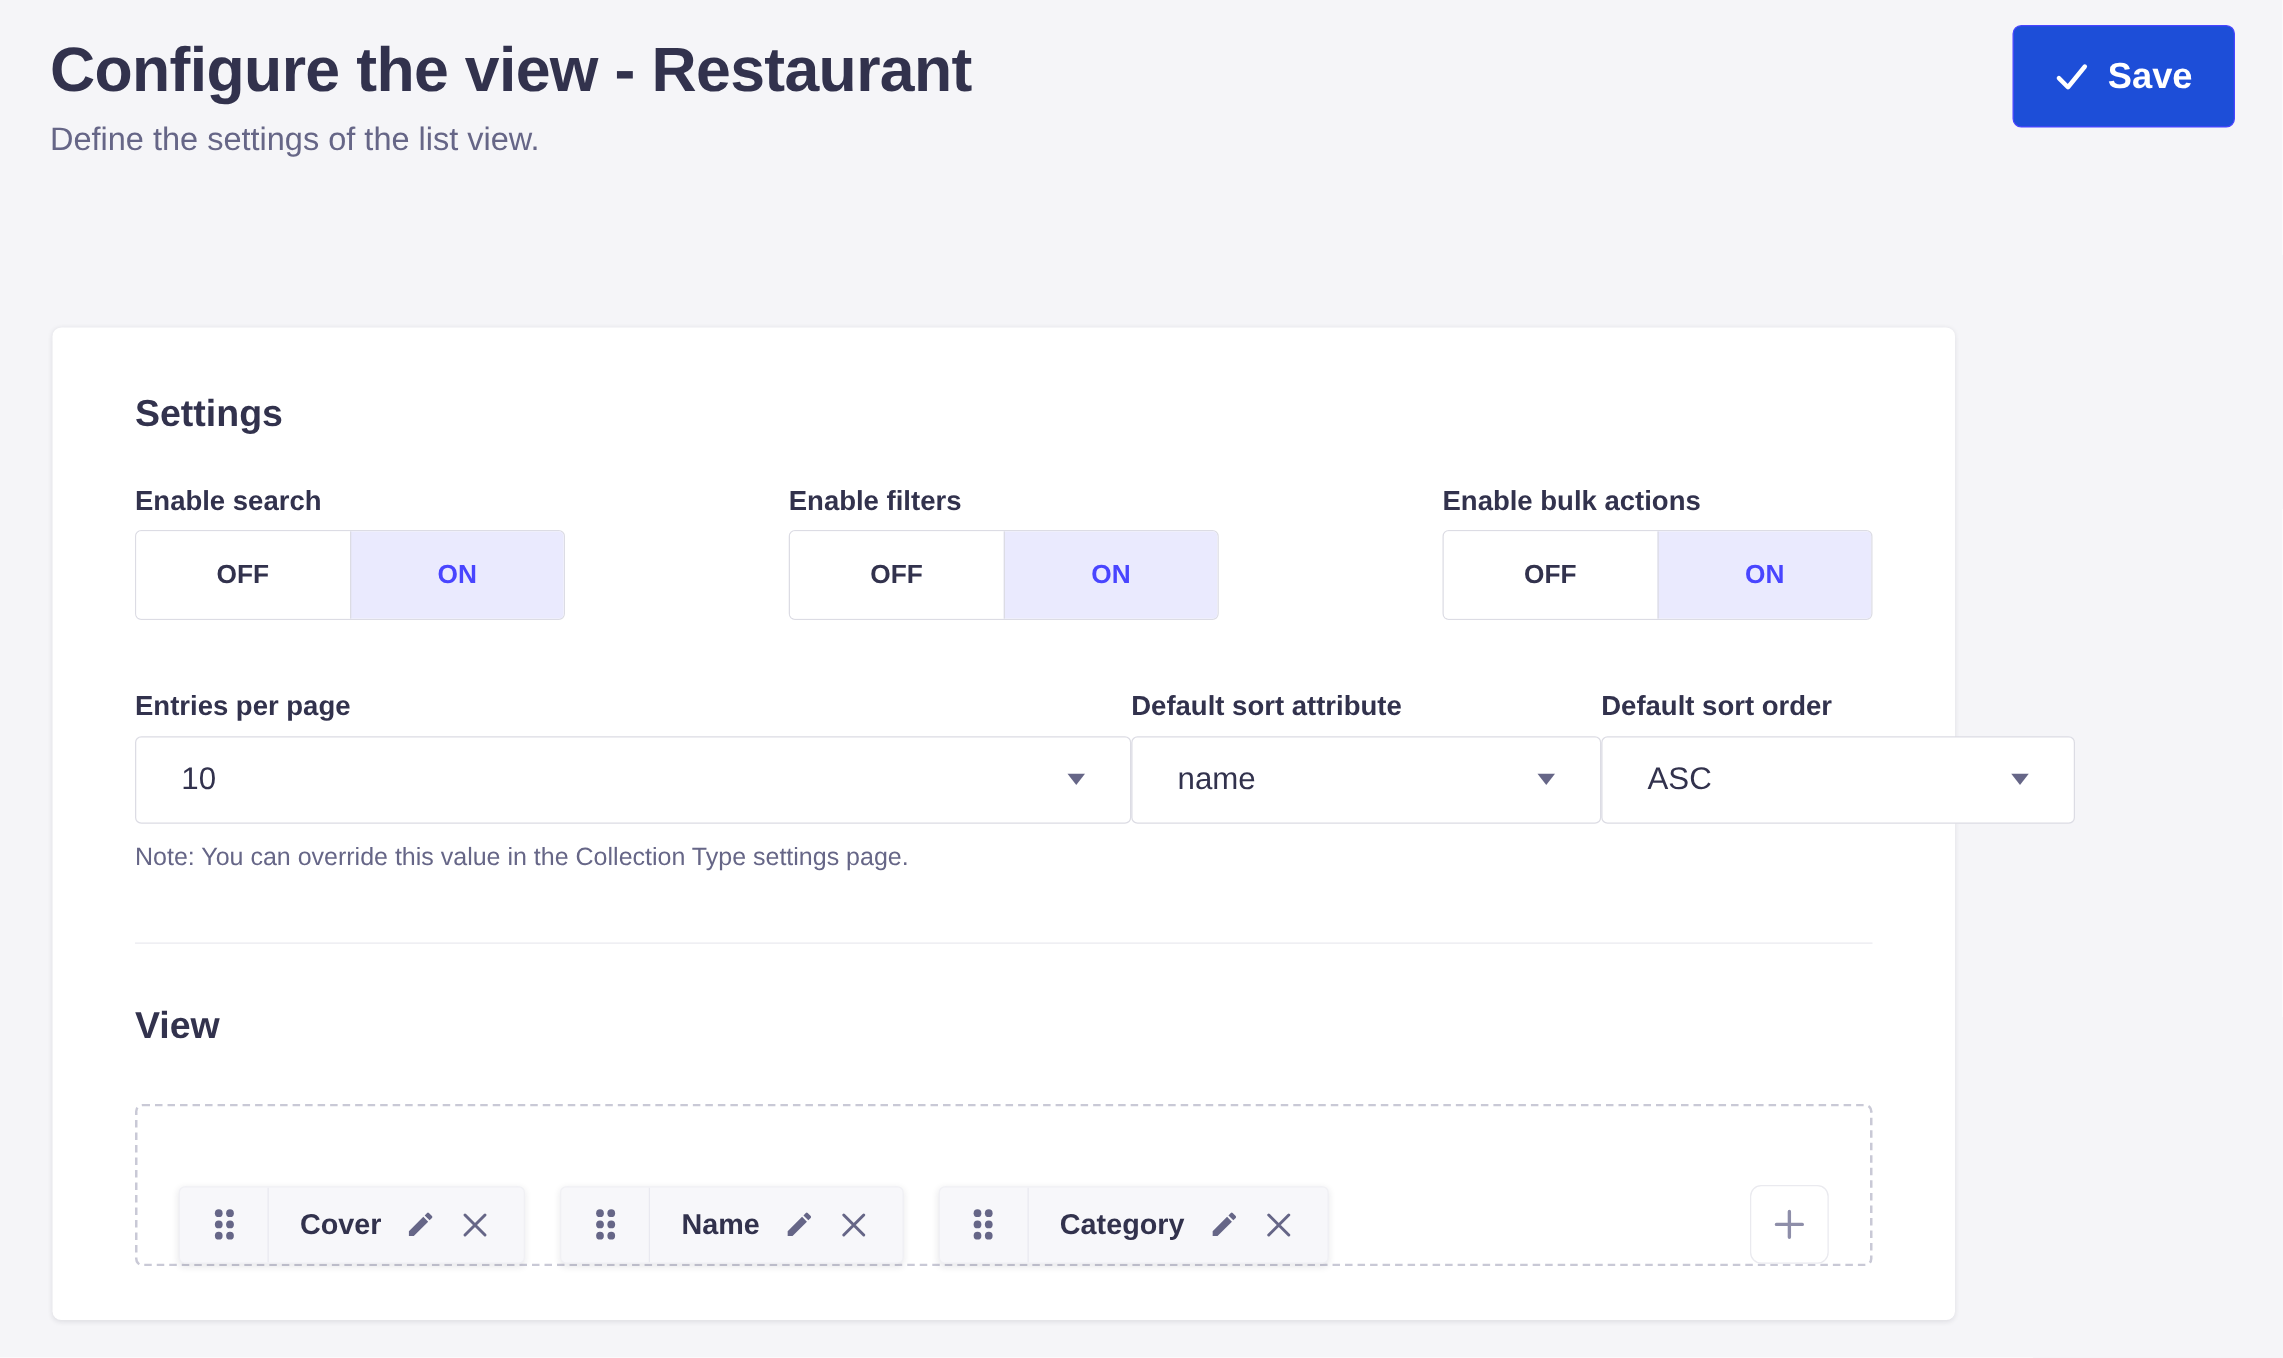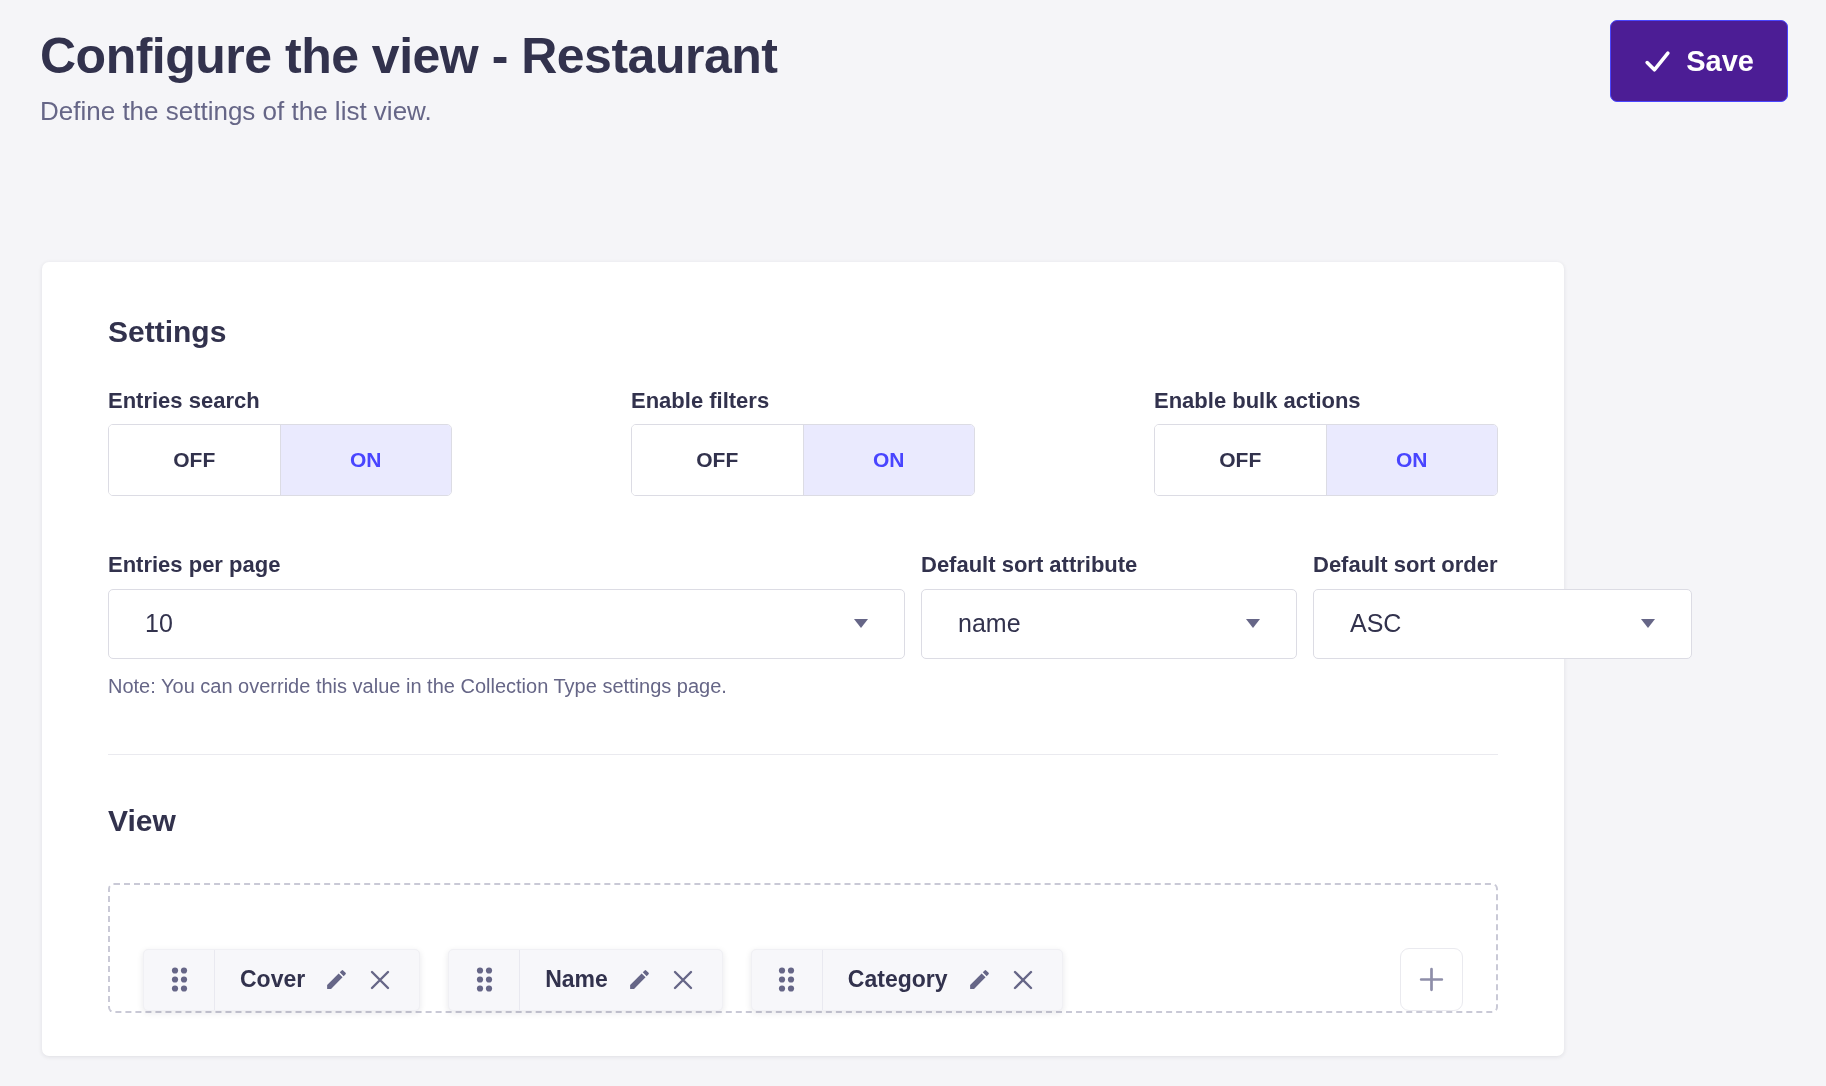--- a/index.html
+++ b/index.html
@@ -27,21 +27,21 @@
   }
   .save-button {
     position: absolute;
     top: 20px;
     right: 38px;
     height: 82px;
     display: flex;
     align-items: center;
     gap: 15px;
     padding: 0 33px;
-    background: #4c1d95;
+    background: #1d4ed8;
     border: 1px solid #4945ff;
     border-radius: 7px;
     color: #ffffff;
     font-size: 29px;
     font-weight: 700;
     font-family: "Liberation Sans", sans-serif;
     cursor: pointer;
   }
 
   
@@ -68,21 +68,20 @@
     margin-top: 38px;
     display: grid;
     grid-template-columns: repeat(3, 344px);
     justify-content: space-between;
   }
   .selects-row {
     margin-top: 56px;
     display: grid;
     grid-template-columns: 797px 376px 379px;
     justify-content: space-between;
-    gap: 16px;
   }
   .field-label {
     font-size: 22px;
     font-weight: 700;
     color: #32324d;
     margin-bottom: 10px;
     line-height: 1.2;
   }
 
   
@@ -214,21 +213,21 @@
   </button>
 </div>
 
 <div class="card">
 
   <div class="section-heading">Settings</div>
 
   <div class="toggles-row">
 
     <div>
-      <div class="field-label">Entries search</div>
+      <div class="field-label">Enable search</div>
       <div class="toggle">
         <div class="toggle-half toggle-off">OFF</div>
         <div class="toggle-half toggle-on">ON</div>
       </div>
     </div>
 
     <div>
       <div class="field-label">Enable filters</div>
       <div class="toggle">
         <div class="toggle-half toggle-off">OFF</div>

